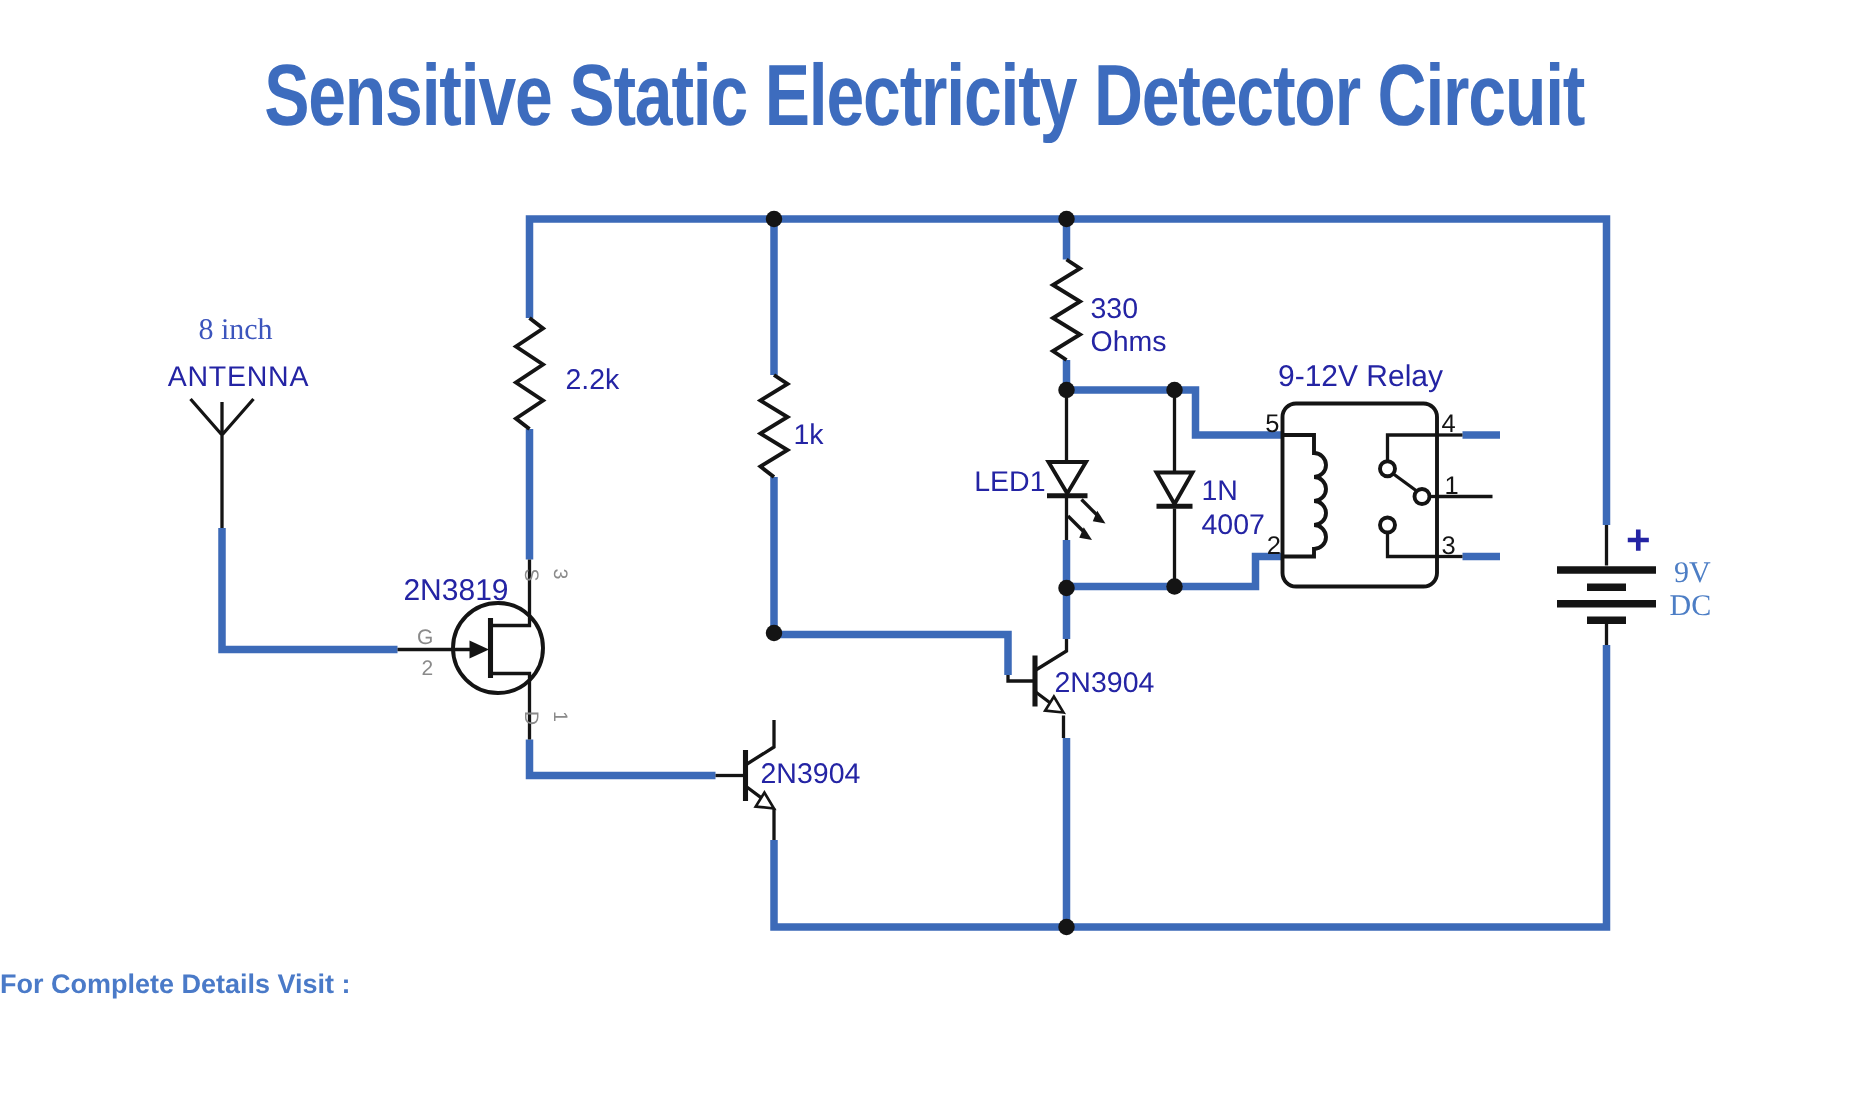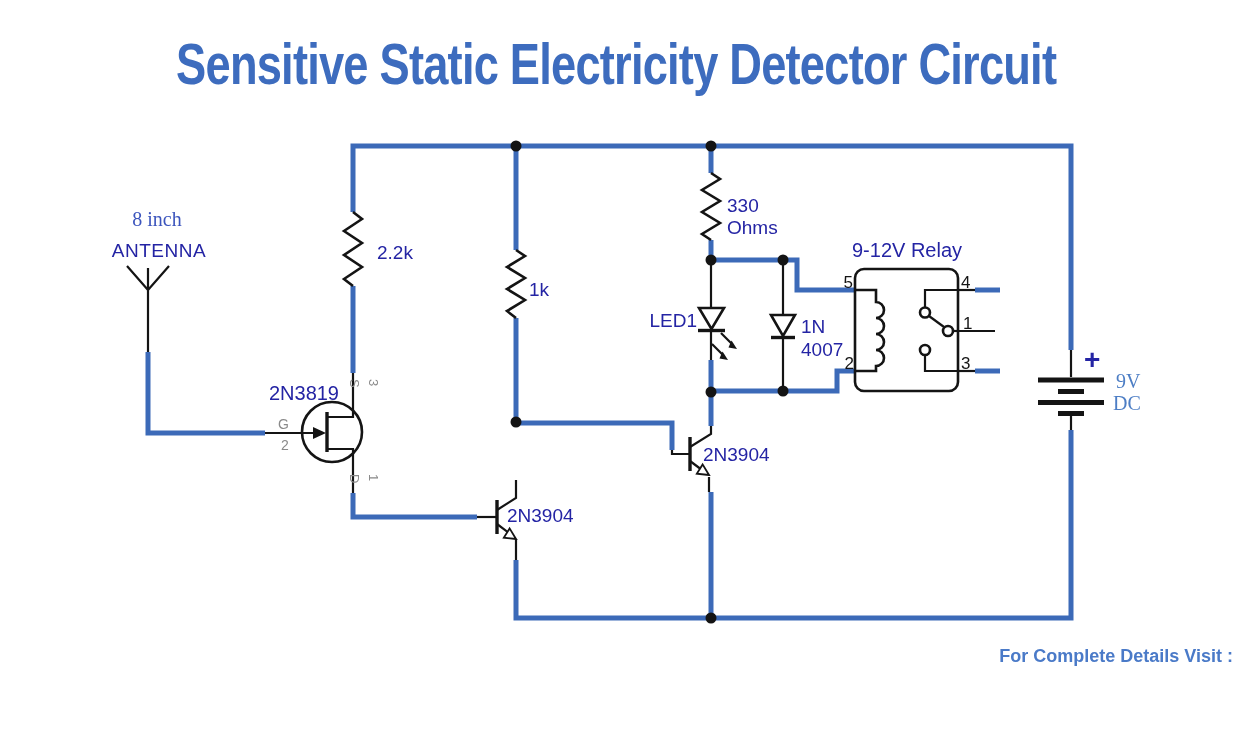--- a/index.html
+++ b/index.html
@@ -7,21 +7,21 @@
     --steel:#4d7ec5; --royal:#3c55bd; --title:#3d6cbe;
     --footerBlue:#4a7ac8; --footerGray:#757575; --bg:#ffffff;
   }
   html,body{margin:0;padding:0;background:var(--bg);}
   .page{position:relative;width:1233px;height:732px;background:var(--bg);overflow:hidden;
         font-family:"Liberation Sans",sans-serif;}
   .title-wrap{position:absolute;top:30px;left:0;width:1233px;text-align:center;white-space:nowrap;}
   .title-text{display:inline-block;transform:scaleX(0.78);transform-origin:50% 50%;
         font-size:58px;font-weight:bold;letter-spacing:-1px;color:var(--title);}
   .circuit-svg{position:absolute;left:0;top:0;width:1233px;height:732px;}
-  .footer{position:absolute;left:0;top:646px;width:1233px;text-align:right;line-height:1.15;}
+  .footer{position:absolute;left:0;top:646px;width:1233px;text-align:left;line-height:1.15;}
   .footer-line1{font-size:18px;font-weight:bold;color:var(--footerBlue);}
   .footer-line2{font-size:28px;font-weight:bold;color:var(--footerGray);letter-spacing:1px;}
 
   
   .w{fill:none;stroke:var(--wire);stroke-width:5;}
   .k{fill:none;stroke:var(--ink);stroke-width:2.2;}
   .c{fill:none;stroke:var(--ink);stroke-width:2.6;}
   .bar{fill:none;stroke:var(--ink);stroke-width:3.4;}
   .plate{fill:none;stroke:var(--ink);stroke-width:5;}
   .dot{fill:var(--ink);stroke:none;}

